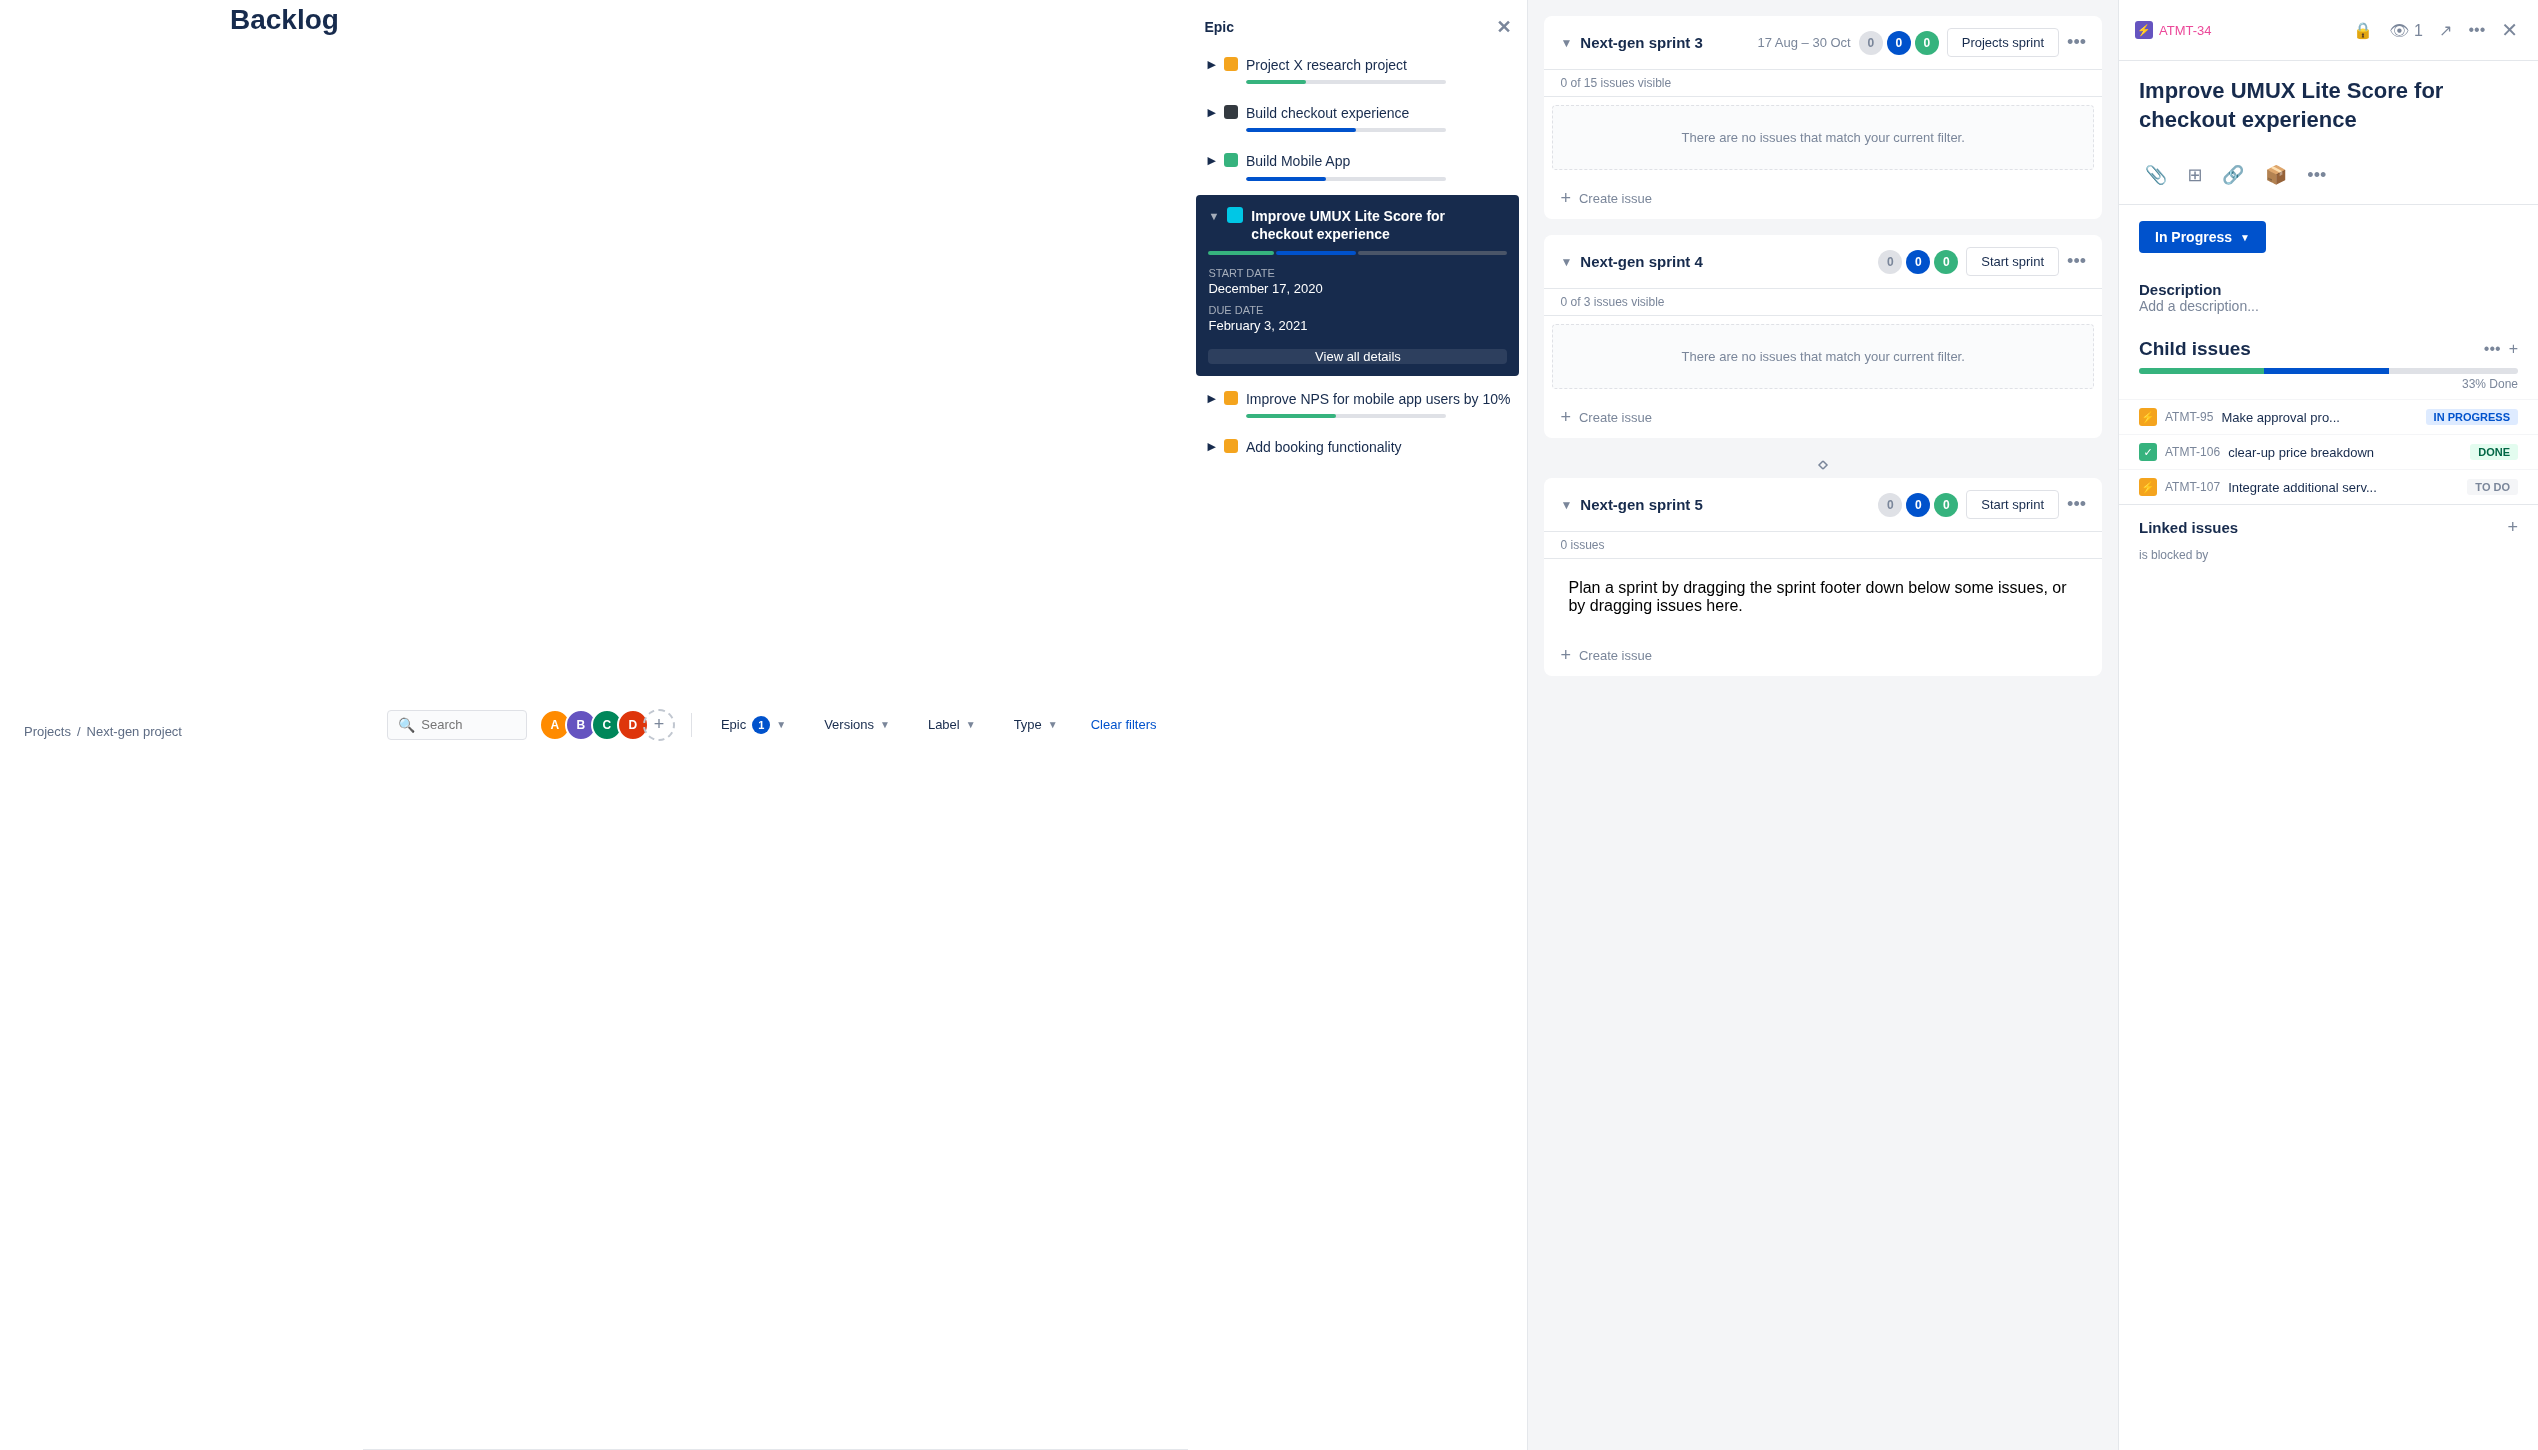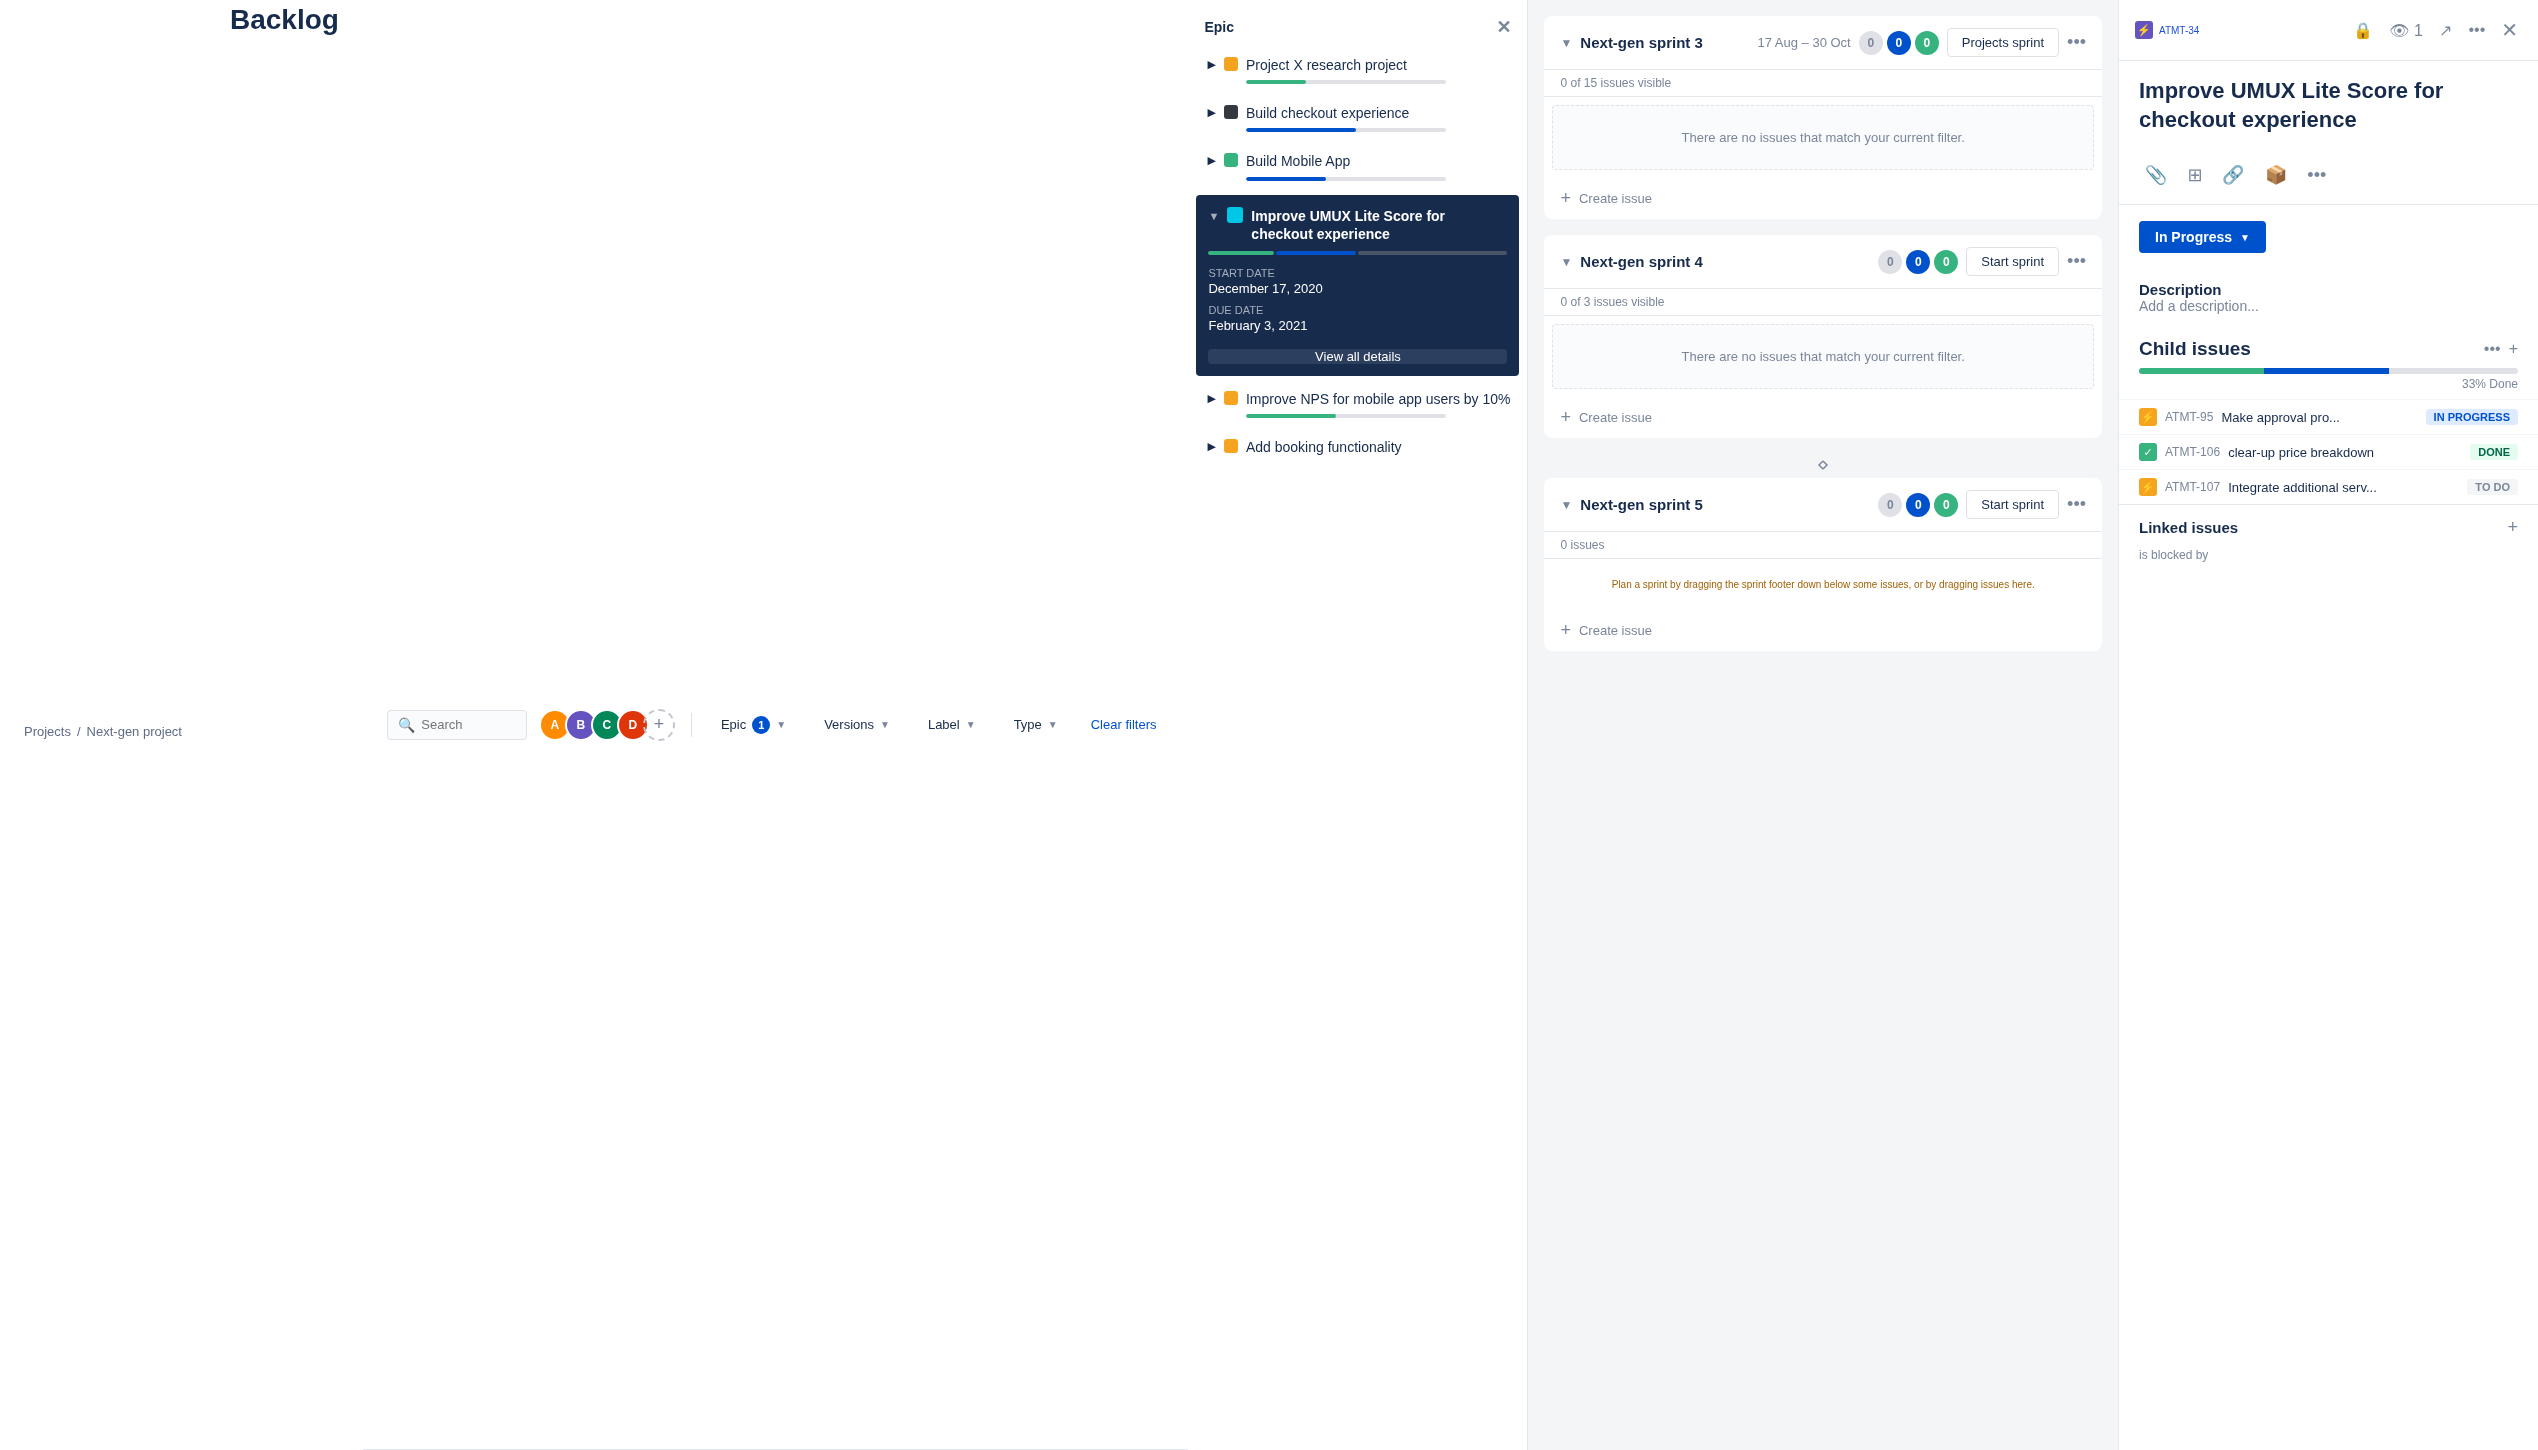--- a/index.html
+++ b/index.html
@@ -65,29 +65,29 @@
     .sprint-badges { display: flex; gap: 4px; align-items: center; }
     .sprint-badge { width: 24px; height: 24px; border-radius: 50%; display: flex; align-items: center; justify-content: center; font-size: 12px; font-weight: 700; color: #fff; }
     .badge-gray { background: #dfe1e6; color: #7a869a; }
     .badge-blue { background: #0052cc; }
     .badge-green { background: #36b37e; }
     .sprint-action-btn { padding: 6px 14px; border: 1px solid #dfe1e6; border-radius: 4px; background: #fff; cursor: pointer; font-size: 13px; color: #172b4d; font-weight: 500; }
     .sprint-more { color: #7a869a; cursor: pointer; font-size: 18px; }
     .sprint-count { font-size: 12px; color: #7a869a; padding: 6px 16px; border-bottom: 1px solid #e4e7eb; }
 
     .sprint-empty { padding: 24px; text-align: center; color: #7a869a; font-size: 13px; background: #fafbfc; margin: 8px; border-radius: 4px; border: 1px dashed #dfe1e6; }
-    .sprint-plan-text { padding: 20px 24px; color: #a16207; font-size: 10px; text-align: center; }
+    .sprint-plan-text { padding: 20px 24px; color: #000000; font-size: 16px; }
 
     .create-issue-row { display: flex; align-items: center; gap: 8px; padding: 10px 16px; cursor: pointer; color: #7a869a; font-size: 13px; }
     .create-issue-plus { font-size: 18px; color: #7a869a; }
 
     
     .right-panel { width: 420px; border-left: 1px solid #e4e7eb; background: #fff; overflow-y: auto; flex-shrink: 0; }
     .right-panel-header { display: flex; align-items: center; gap: 8px; padding: 14px 16px; border-bottom: 1px solid #e4e7eb; }
-    .issue-id { font-size: 10px; color: #1d4ed8; text-align: center; }
+    .issue-id { font-size: 13px; color: #ec4899; text-align: center; }
     .panel-actions { display: flex; align-items: center; gap: 8px; margin-left: auto; }
     .panel-action-btn { background: none; border: none; cursor: pointer; color: #7a869a; font-size: 16px; padding: 4px; }
     .right-panel-title { padding: 16px 20px; font-size: 22px; font-weight: 700; line-height: 1.3; }
     .right-panel-toolbar { display: flex; align-items: center; gap: 8px; padding: 8px 20px 12px; border-bottom: 1px solid #e4e7eb; }
     .panel-tool-btn { background: none; border: none; cursor: pointer; color: #7a869a; font-size: 18px; padding: 6px; border-radius: 4px; }
 
     .status-btn { display: flex; align-items: center; gap: 8px; background: #0052cc; color: #fff; border: none; border-radius: 4px; padding: 8px 16px; cursor: pointer; font-size: 14px; font-weight: 600; margin: 16px 20px; }
     .status-btn .chevron-down { font-size: 10px; }
 
     .panel-section { padding: 12px 20px; }

